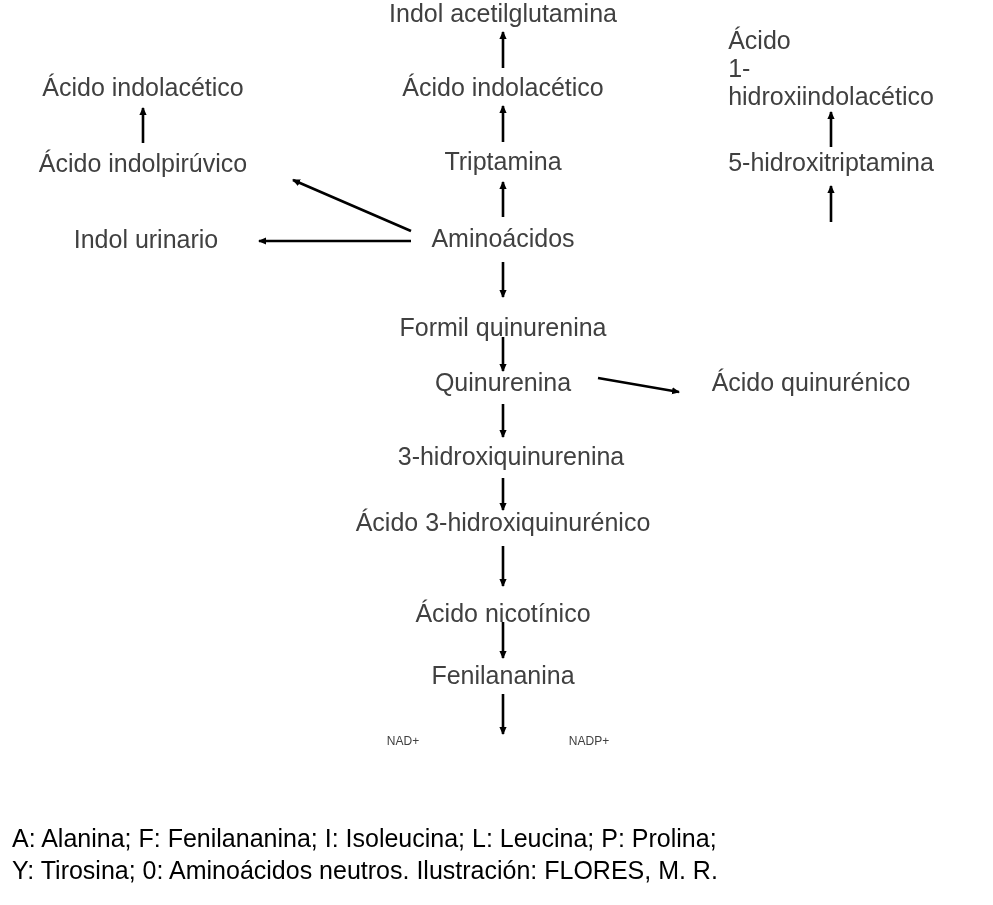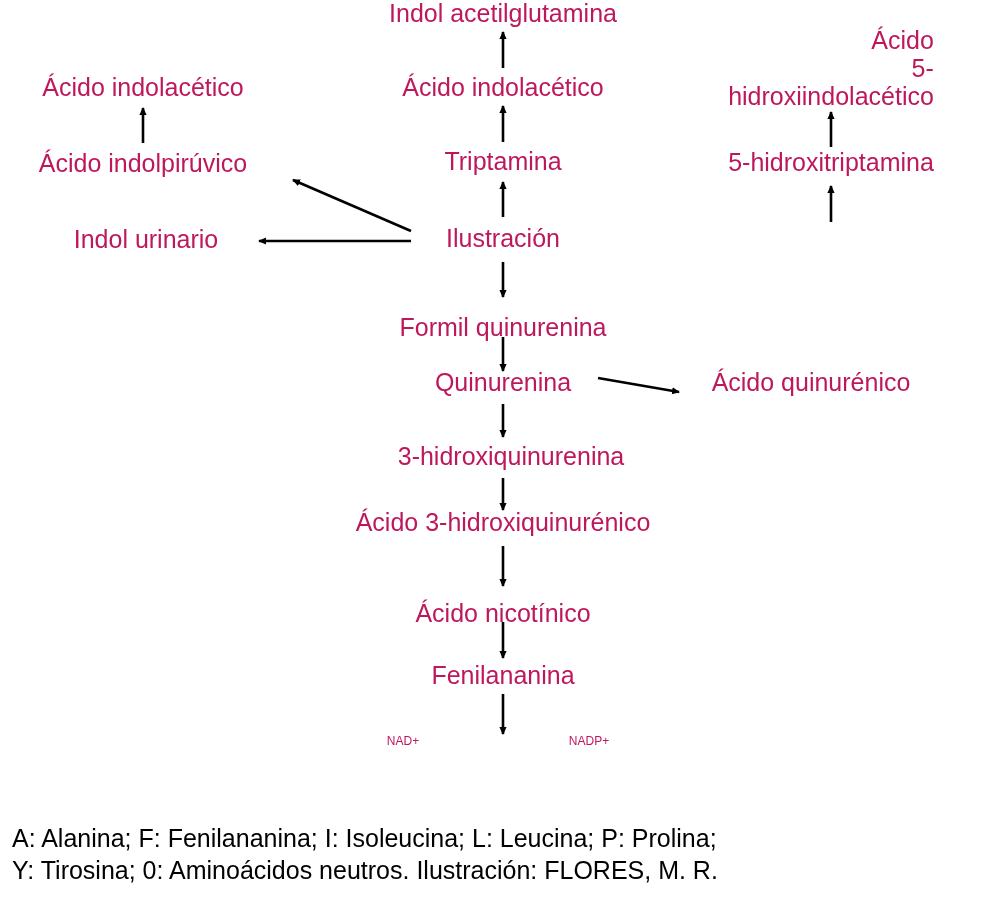--- a/index.html
+++ b/index.html
@@ -17,22 +17,22 @@
   #diagram {
     position: relative;
     width: 993px;
     height: 905px;
   }
   .node {
     position: absolute;
     font-size: 25px;
     line-height: 1.12;
     white-space: pre;
-    color: #be185d;
-    text-align: right;
+    color: #404040;
+    text-align: left;
   }
   .node.small {
     font-size: 12px;
   }
   .node.center {
     transform: translateX(-50%);
   }
   .node.two-line {
     white-space: pre-line;
   }
@@ -86,37 +86,37 @@
 
     <line x1="598" y1="378" x2="679" y2="392" stroke="#000000" stroke-width="2.6" marker-end="url(#ah)"></line>
 
     <line x1="831" y1="222" x2="831" y2="186" stroke="#000000" stroke-width="2.6" marker-end="url(#ah)"></line>
     <line x1="831" y1="147" x2="831" y2="112" stroke="#000000" stroke-width="2.6" marker-end="url(#ah)"></line>
   </svg>
 
   <div class="node center" style="left:503px; top:-1px;">Indol acetilglutamina</div>
   <div class="node center" style="left:503px; top:73px;">Ácido indolacético</div>
   <div class="node center" style="left:503px; top:147px;">Triptamina</div>
-  <div class="node center" style="left:503px; top:224px;">Ilustración</div>
+  <div class="node center" style="left:503px; top:224px;">Aminoácidos</div>
   <div class="node center" style="left:503px; top:302px;margin-top:11px;">Formil quinurenina</div>
   <div class="node center" style="left:503px; top:368px;">Quinurenina</div>
   <div class="node center" style="left:511px; top:442px;">3-hidroxiquinurenina</div>
   <div class="node center" style="left:503px; top:508px;">Ácido 3-hidroxiquinurénico</div>
   <div class="node center" style="left:503px; top:579px;margin-top:20px;">Ácido nicotínico</div>
   <div class="node center" style="left:503px; top:661px;">Fenilananina</div>
   <div class="node small center" style="left:403px; top:735px;">NAD+</div>
   <div class="node small center" style="left:589px; top:735px;">NADP+</div>
 
   <div class="node center" style="left:143px; top:73px;">Ácido indolacético</div>
   <div class="node center" style="left:143px; top:149px;">Ácido indolpirúvico</div>
   <div class="node center" style="left:146px; top:225px;">Indol urinario</div>
 
   <div class="node center" style="left:811px; top:368px;">Ácido quinurénico</div>
   <div class="node center two-line" style="left:831px; top:26px;">Ácido
-5-hidroxiindolacético</div>
+1-hidroxiindolacético</div>
   <div class="node center" style="left:831px; top:148px;">5-hidroxitriptamina</div>
 
   <div class="legend" style="top:822px;">
     <div>A: Alanina; F: Fenilananina; I: Isoleucina; L: Leucina; P: Prolina;</div>
     <div>Y: Tirosina; 0: Aminoácidos neutros. Ilustración: FLORES, M. R.</div>
   </div>
 
 </div>
 
 </body></html>

